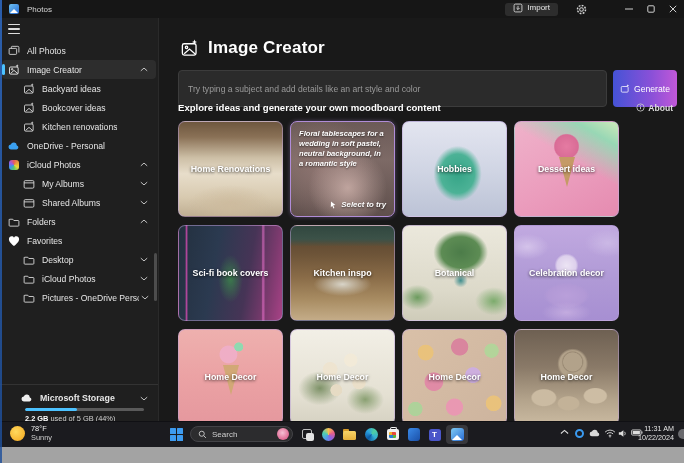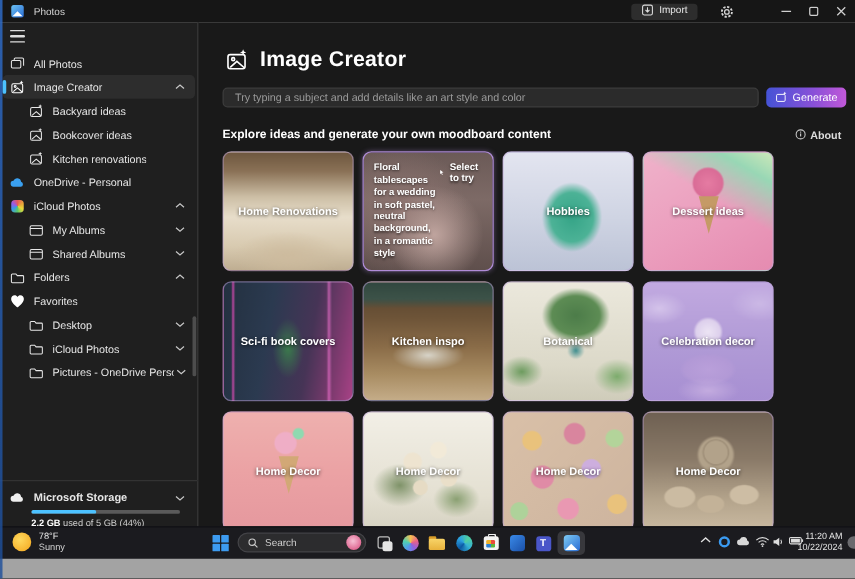--- a/index.html
+++ b/index.html
@@ -36,49 +36,49 @@
   .si-icon{width:13px;height:13px;flex:none;display:flex;align-items:center;justify-content:center;margin-right:7px;}
   .si-icon svg{width:12px;height:12px;display:block;}
   .si-label{font-size:8.6px;color:#e6e6e6;white-space:nowrap;overflow:hidden;}
   .si-chev{margin-left:auto;width:12px;display:flex;justify-content:center;cursor:pointer;}
   .si-chev svg{width:8px;height:5px;}
   .chev-down svg{transform:rotate(180deg);}
   .icloud-sq{width:10px;height:10px;border-radius:3px;background:conic-gradient(#e85a5a,#e8a23a,#e8d83a,#5ac86a,#3a9ae8,#9a5ae8,#e85a5a);}
   .sb-scroll{position:absolute;right:1px;top:235px;width:3px;height:48px;border-radius:2px;background:#4d4d4d;cursor:pointer;}
   .sb-divider{position:absolute;left:0;right:0;top:366px;border-top:1px solid #333;}
   .storage{position:absolute;left:0;right:0;top:372px;}
-  .storage-head{display:flex;align-items:center;padding:0 8px 0 7px;height:16px;}
+  .storage-head{display:flex;align-items:center;padding:0 8px 0 20px;height:16px;}
   .storage-head .si-label{font-weight:bold;font-size:8.8px;}
   .storage-bar{margin:2px 14px 0 25px;height:3px;border-radius:2px;background:#5a5a5a;overflow:hidden;}
   .storage-fill{height:100%;width:44%;background:#4cc2ff;border-radius:2px;}
   .storage-usage{margin:3px 14px 0 25px;font-size:7.4px;color:#d0d0d0;text-decoration:underline;cursor:pointer;white-space:nowrap;}
   .storage-usage b{color:#fff;}
 
   
   .mc-header{position:absolute;top:20px;left:21px;display:flex;align-items:center;gap:9px;}
   .mc-header svg{width:19px;height:19px;}
   .mc-title{font-size:17px;font-weight:600;color:#fff;letter-spacing:.2px;}
-  .prompt-row{position:absolute;top:52px;left:19px;right:7px;height:16px;display:flex;gap:6px;}
+  .prompt-row{position:absolute;top:52px;left:19px;right:7px;height:37px;display:flex;gap:6px;}
   .prompt-input{flex:1;background:#2b2b2b;border:1px solid #3c3c3c;border-radius:4px;color:#e8e8e8;font-size:8.6px;padding:0 9px;outline:none;font-family:inherit;}
   .prompt-input::placeholder{color:#9a9a9a;}
   .gen-btn{width:64px;flex:none;border:none;border-radius:4px;display:flex;align-items:center;justify-content:center;gap:4px;
         background:linear-gradient(90deg,#4553d6 0%,#8a50d8 60%,#c158d8 100%);color:#fff;font-size:8.6px;cursor:pointer;font-family:inherit;}
   .gen-btn svg{width:10px;height:10px;}
   .explore-row{position:absolute;top:84px;left:19px;right:11px;display:flex;align-items:center;justify-content:space-between;}
   .explore-title{font-size:9.6px;font-weight:bold;color:#fff;}
   .about{display:flex;align-items:center;gap:3px;font-size:8.6px;color:#ddd;font-weight:bold;cursor:pointer;}
   .about svg{width:9px;height:9px;}
 
   
   .cards{position:absolute;top:103px;left:19px;display:grid;grid-template-columns:repeat(4,105px);grid-auto-rows:96px;gap:8px 7px;}
   .card{position:relative;border-radius:7px;border:1px solid rgba(185,160,215,.5);overflow:hidden;cursor:pointer;
         display:flex;align-items:center;justify-content:center;}
   .card .lbl{position:relative;z-index:2;color:#fff;font-size:8.8px;font-weight:bold;text-align:center;text-shadow:0 1px 3px rgba(0,0,0,.75);padding:0 4px;}
   .card.prompt-card{border:1px solid #b08cd8;box-shadow:0 0 4px rgba(176,140,216,.4);
-        flex-direction:row;align-items:flex-start;justify-content:space-between;padding:7px 8px;box-sizing:border-box;}
+        flex-direction:column;align-items:flex-end;justify-content:space-between;padding:7px 8px;box-sizing:border-box;font-style:italic;}
   .pc-text{font-size:7.6px;font-weight:600;color:#fff;line-height:1.3;text-shadow:0 1px 2px rgba(0,0,0,.6);z-index:2;}
   .pc-action{display:flex;align-items:center;gap:4px;font-size:7.8px;font-weight:600;color:#fff;text-shadow:0 1px 2px rgba(0,0,0,.6);z-index:2;}
   .pc-action svg{width:8px;height:8px;}
   .cone::after{content:'';position:absolute;left:calc(50% - 8px);top:37%;width:0;height:0;z-index:1;
         border-left:8px solid transparent;border-right:8px solid transparent;border-top:30px solid #c59a66;}
 
   .art1{background:radial-gradient(ellipse 60% 30% at 50% 88%,#cdbb9e 0%,rgba(205,187,158,0) 70%),
         linear-gradient(180deg,#6e573f 0%,#8a7156 16%,#cdbfa6 38%,#e7ddca 55%,#d8cab0 80%,#bfae92 100%);}
   .art2{background:radial-gradient(circle at 55% 70%,#bfa49e 0%,rgba(191,164,158,0) 45%),
         radial-gradient(circle at 30% 50%,#8d7470 0%,rgba(141,116,112,0) 60%),
@@ -572,18 +572,18 @@
       </div>
     <div class="tray-ico" style="left:631px">
         <svg width="12" height="7" viewBox="0 0 14 8">
           <rect x="0.7" y="1" width="11" height="6" rx="1.2" stroke="#ddd" stroke-width="1" fill="none"></rect>
           <rect x="12.2" y="2.8" width="1.2" height="2.4" fill="#ddd"></rect>
           <rect x="2" y="2.2" width="8.4" height="3.6" fill="#ddd"></rect>
         </svg>
       </div>
 
     <div class="clock">
-      <div>11:20 AM</div>
+      <div>11:31 AM</div>
       <div>10/22/2024</div>
     </div>
     <div class="edge-circle"></div>
   </div>
 </div>
 
 </body></html>

